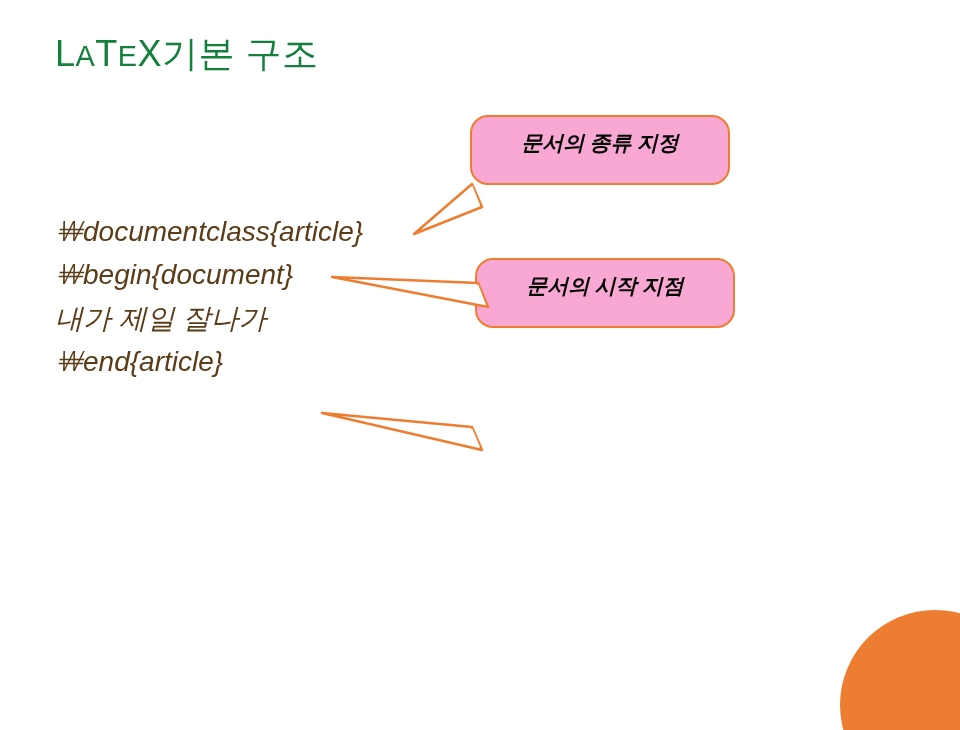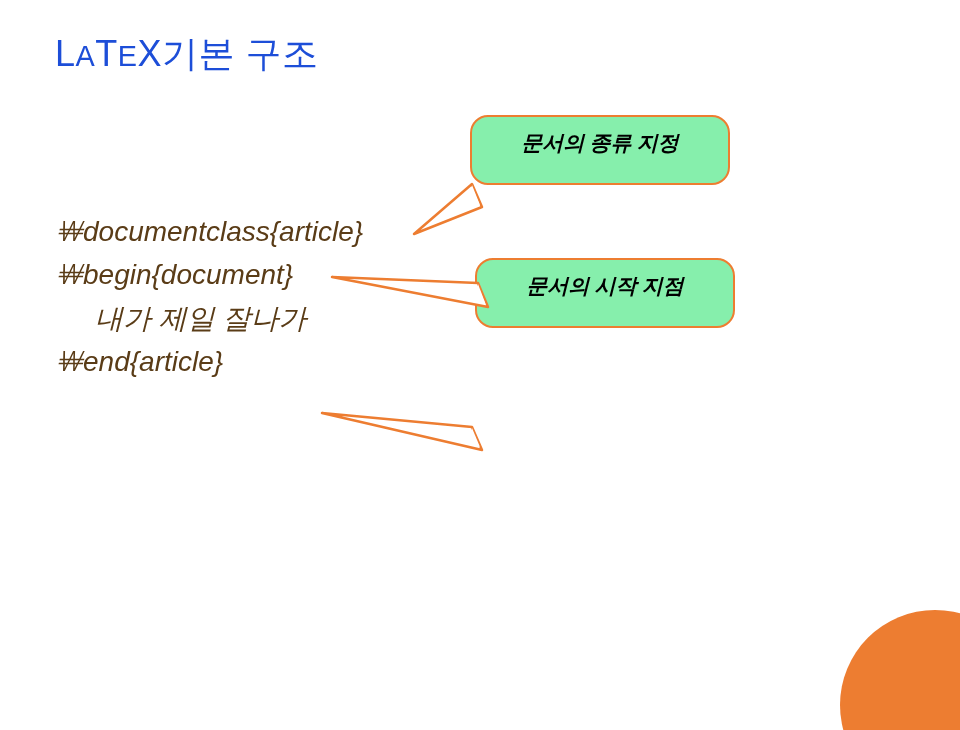--- a/index.html
+++ b/index.html
@@ -16,47 +16,46 @@
   .slide {
     position: relative;
     width: 960px;
     height: 730px;
   }
 
   .title {
     position: absolute;
     top: 30px;
     left: 55px;
-    color: #1d4ed8;
+    color: #15803d;
     font-size: 36px;
     font-weight: 400;
     font-variant: small-caps;
     letter-spacing: 0.5px;
   }
 
   .code-block {
     position: absolute;
     top: 210px;
     left: 55px;
     color: #5a3c17;
     font-size: 28px;
     line-height: 1.55;
     font-family: "Malgun Gothic", "Apple SD Gothic Neo", sans-serif;
     font-style: italic;
   }
 
   .code-line-indent {
-    margin-left: 40px;
   }
 
   .callout {
     position: absolute;
     border: 2.5px solid #ed7d31;
     border-radius: 18px;
-    background: #86efac;
+    background: #f9a8d4;
     box-sizing: border-box;
     padding: 12px 0 0 0;
     text-align: center;
   }
 
   .callout-text {
     font-size: 21px;
     color: #000000;
     font-weight: 700;
     font-style: italic;

